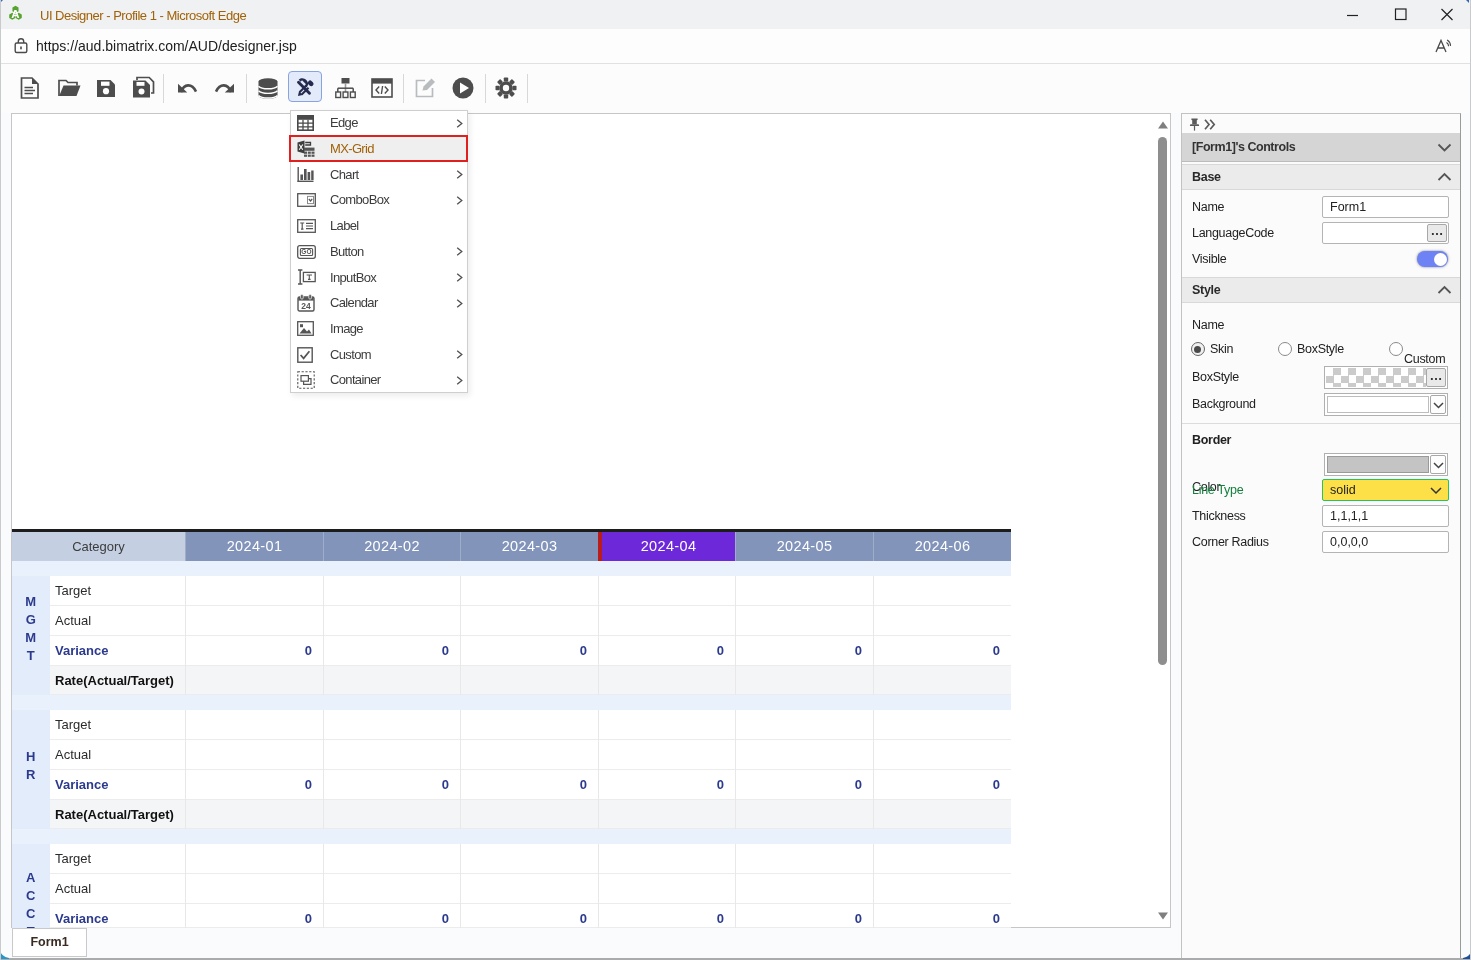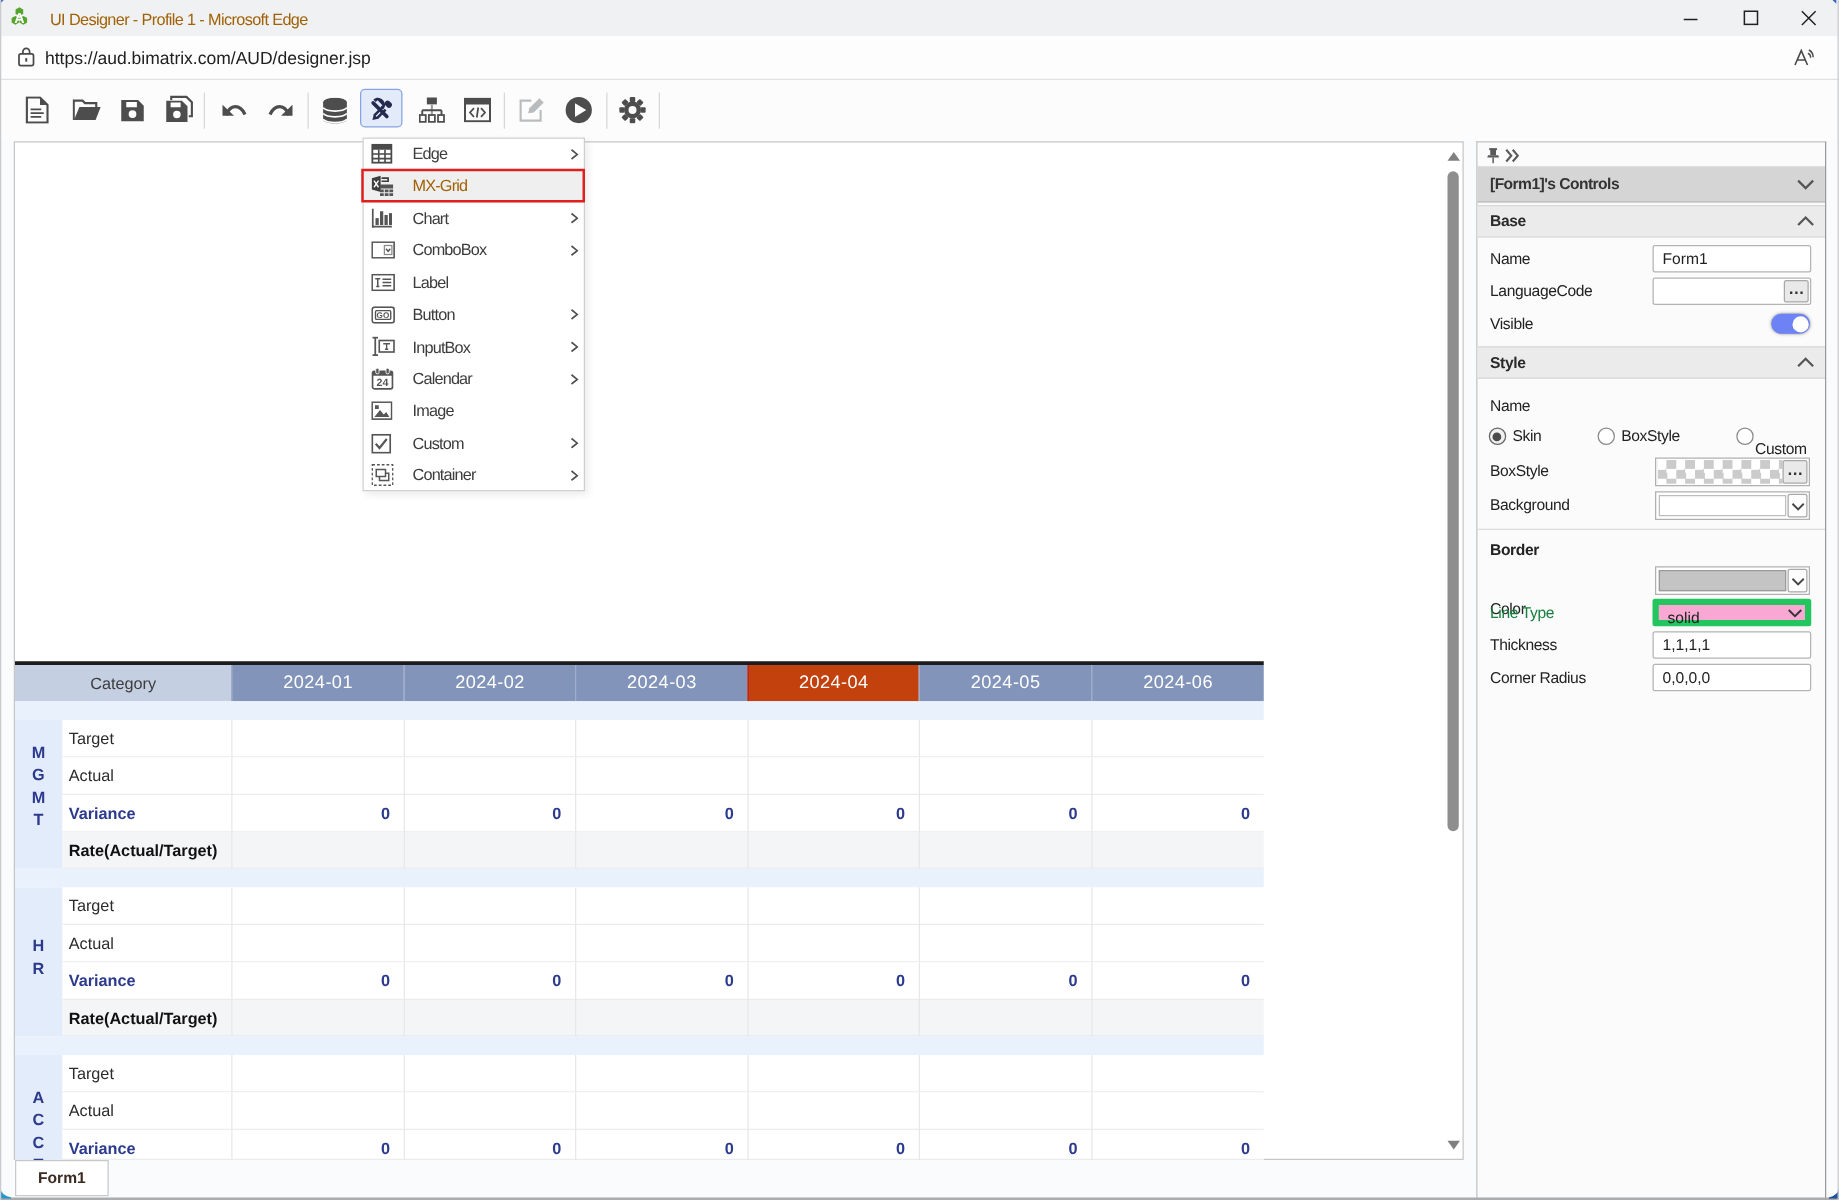--- a/index.html
+++ b/index.html
@@ -170,21 +170,21 @@
 <svg class="abs" style="left:1157px;top:911px;" width="12" height="10" viewBox="0 0 12 10">
     <path d="M1 1.5 L11 1.5 L6 8.5 Z" fill="#7f7f7f"></path>
   </svg>
 
 <div id="grid">
 <div class="abs" style="left:12px;top:529px;width:999px;height:2.5px;background:#1c1c1c;"></div>
 <div class="abs" style="left:12px;top:531.5px;width:173px;height:29.5px;background:#c5cfe2;color:#3c3c3c;font-size:13px;text-align:center;line-height:29px;">Category</div>
 <div class="abs" style="left:185px;top:531.5px;width:138px;height:29.5px;background:#8294ba;color:#fff;font-size:14.5px;letter-spacing:0.35px;text-align:center;line-height:29px;box-sizing:border-box;border-left:1px solid #9fadca;">2024-01</div>
 <div class="abs" style="left:323px;top:531.5px;width:137px;height:29.5px;background:#8294ba;color:#fff;font-size:14.5px;letter-spacing:0.35px;text-align:center;line-height:29px;box-sizing:border-box;border-left:1px solid #9fadca;">2024-02</div>
 <div class="abs" style="left:460px;top:531.5px;width:138px;height:29.5px;background:#8294ba;color:#fff;font-size:14.5px;letter-spacing:0.35px;text-align:center;line-height:29px;box-sizing:border-box;border-left:1px solid #9fadca;">2024-03</div>
-<div class="abs" style="left:598px;top:531.5px;width:137px;height:29.5px;background:#c2410c;color:#fff;font-size:14.5px;letter-spacing:0.35px;text-align:center;line-height:29px;box-sizing:border-box;border-left:1px solid #b91c1c;">2024-04</div>
+<div class="abs" style="left:598px;top:531.5px;width:137px;height:29.5px;background:#6d28d9;color:#fff;font-size:14.5px;letter-spacing:0.35px;text-align:center;line-height:29px;box-sizing:border-box;border-left:4px solid #b91c1c;">2024-04</div>
 <div class="abs" style="left:735px;top:531.5px;width:138px;height:29.5px;background:#8294ba;color:#fff;font-size:14.5px;letter-spacing:0.35px;text-align:center;line-height:29px;box-sizing:border-box;border-left:1px solid #9fadca;">2024-05</div>
 <div class="abs" style="left:873px;top:531.5px;width:138px;height:29.5px;background:#8294ba;color:#fff;font-size:14.5px;letter-spacing:0.35px;text-align:center;line-height:29px;box-sizing:border-box;border-left:1px solid #9fadca;">2024-06</div>
 <div class="abs" style="left:12px;top:561px;width:999px;height:15px;background:#e9f1fc;"></div>
 <div class="abs" style="left:12px;top:576px;width:37.5px;height:119px;background:#e3ecfa;color:#2c3a8e;font-weight:bold;font-size:13px;text-align:center;box-sizing:border-box;padding-top:17px;">
       <div style="line-height:18px;">M</div>
       <div style="line-height:18px;">G</div>
       <div style="line-height:18px;">M</div>
       <div style="line-height:18px;">T</div>
     </div>
 <div class="abs" style="left:49.5px;top:576px;width:961.5px;height:30px;background:#ffffff;box-sizing:border-box;border-bottom:1px solid #ececec;"></div>
@@ -497,21 +497,21 @@
 <div class="abs" style="left:1182px;top:423px;width:278px;height:1px;background:#dcdcdc;"></div>
 <div class="abs" style="left:1192px;top:429px;height:22px;line-height:22px;font-size:12.5px;font-weight:bold;color:#222;letter-spacing:-0.3px;">Border</div>
 <div class="abs" style="left:1192px;top:453px;height:22px;line-height:22px;font-size:12.5px;color:#222;letter-spacing:-0.3px;margin-top:23px;">Color</div>
 <div class="abs" style="left:1324px;top:453px;width:124px;height:23px;background:#fff;border:1px solid #b0b0b0;box-sizing:border-box;"></div>
 <div class="abs" style="left:1327px;top:456px;width:102px;height:17px;background:#c4c4c4;border:1px solid #9a9a9a;box-sizing:border-box;"></div>
 <div class="abs" style="left:1430px;top:455px;width:16px;height:19px;background:#fdfdfd;border:1px solid #a8a8a8;border-radius:2px;box-sizing:border-box;"></div>
 <svg class="abs" style="left:1432.5px;top:462px;" width="11" height="7" viewBox="0 0 11 7">
       <path d="M1 1 L5.5 5.5 L10 1" fill="none" stroke="#444" stroke-width="1.5"></path>
     </svg>
 <div class="abs" style="left:1192px;top:479px;height:22px;line-height:22px;font-size:12.5px;color:#15803d;letter-spacing:-0.3px;text-align:center;">Line Type</div>
-<div class="abs" style="left:1322px;top:479px;width:127px;height:22px;background:#f9a8d4;border:5px solid #22c55e;border-radius:2px;box-sizing:border-box;font-size:12.5px;color:#222;line-height:20px;padding-left:7px;">solid</div>
+<div class="abs" style="left:1322px;top:479px;width:127px;height:22px;background:#fde047;border:1px solid #22c55e;border-radius:2px;box-sizing:border-box;font-size:12.5px;color:#222;line-height:20px;padding-left:7px;">solid</div>
 <svg class="abs" style="left:1430px;top:487px;" width="12" height="8" viewBox="0 0 12 8">
       <path d="M1 1 L6 6 L11 1" fill="none" stroke="#333" stroke-width="1.5"></path>
     </svg>
 <div class="abs" style="left:1192px;top:505px;height:22px;line-height:22px;font-size:12.5px;color:#222;letter-spacing:-0.3px;">Thickness</div>
 <div class="abs" style="left:1322px;top:505px;width:127px;height:22px;background:#fff;border:1px solid #b4b4b4;border-radius:2px;box-sizing:border-box;font-size:12.5px;color:#222;line-height:20px;padding-left:7px;">1,1,1,1</div>
 <div class="abs" style="left:1192px;top:531px;height:22px;line-height:22px;font-size:12.5px;color:#222;letter-spacing:-0.3px;">Corner Radius</div>
 <div class="abs" style="left:1322px;top:531px;width:127px;height:22px;background:#fff;border:1px solid #b4b4b4;border-radius:2px;box-sizing:border-box;font-size:12.5px;color:#222;line-height:20px;padding-left:7px;">0,0,0,0</div>
 </div>
 
 <div class="abs" style="left:12px;top:928px;width:75px;height:29px;background:#ffffff;border:1px solid #c9c9c9;box-sizing:border-box;text-align:center;line-height:27px;font-size:12.5px;font-weight:bold;color:#3a2a20;">Form1</div>

